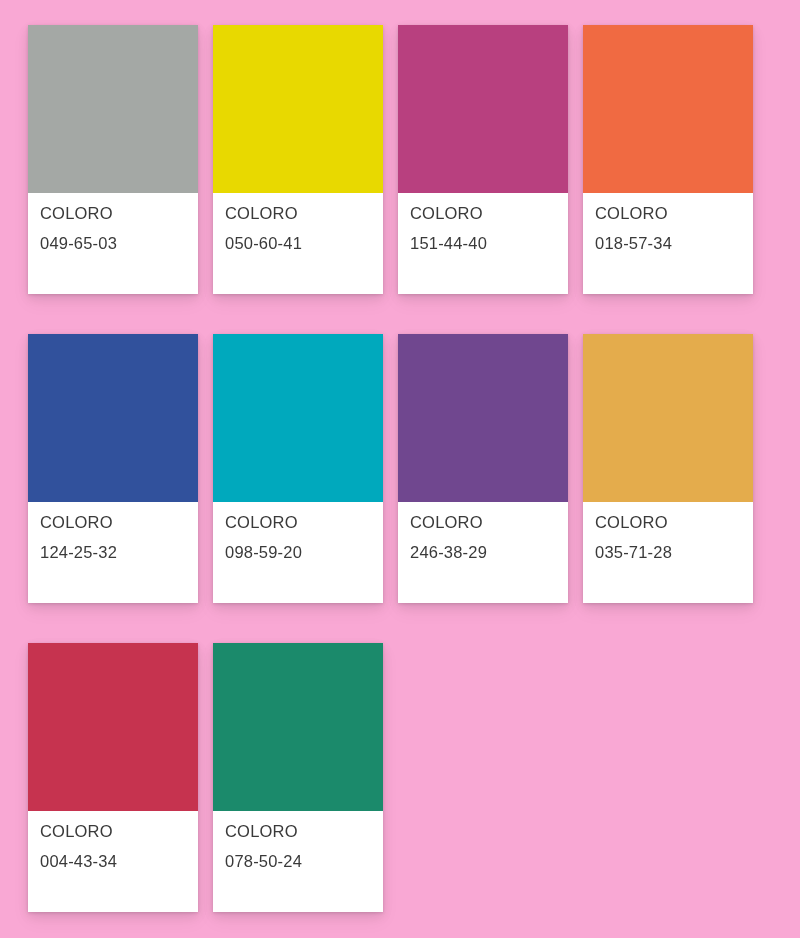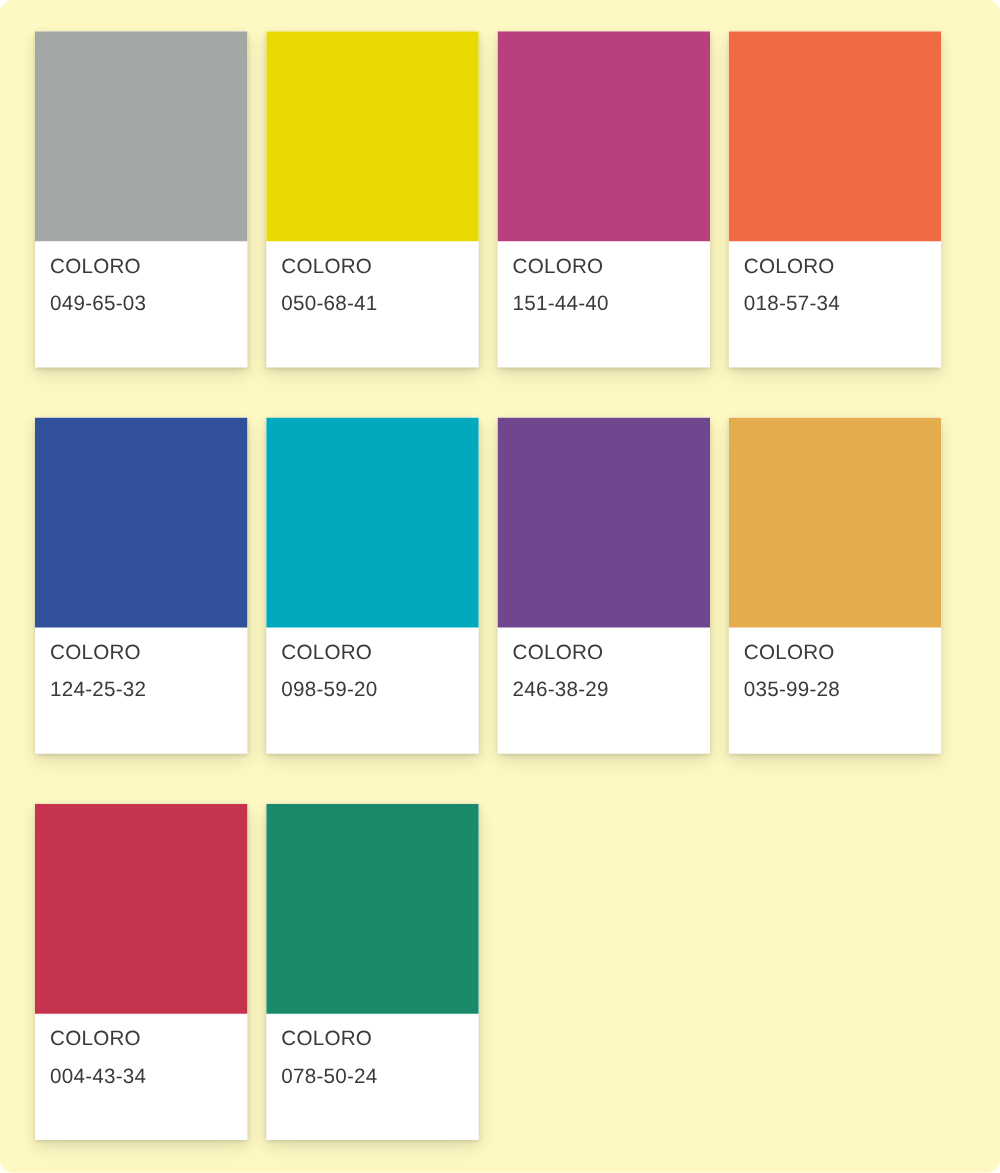--- a/index.html
+++ b/index.html
@@ -13,24 +13,23 @@
     height: 938px;
     font-family: "Liberation Sans", sans-serif;
     -webkit-font-smoothing: antialiased;
     overflow: hidden;
   }
 
   .palette-board {
     position: relative;
     width: 800px;
     height: 938px;
-    background: #fef9c3;
+    background: #f9a8d4;
     box-sizing: border-box;
     padding: 25px 0 0 28px;
-    border-radius: 10px;
   }
 
   .swatch-grid {
     display: grid;
     grid-template-columns: repeat(4, 170px);
     column-gap: 15px;
     row-gap: 40px;
     width: 725px;
   }
 
@@ -86,21 +85,21 @@
         <div class="swatch-color" style="background-color: rgb(164, 168, 165);"></div>
         <div class="swatch-caption">
           <span class="swatch-brand">COLORO</span>
           <span class="swatch-code">049-65-03</span>
         </div>
       </div>
       <div class="swatch-card">
         <div class="swatch-color" style="background-color: rgb(232, 217, 0);"></div>
         <div class="swatch-caption">
           <span class="swatch-brand">COLORO</span>
-          <span class="swatch-code">050-68-41</span>
+          <span class="swatch-code">050-60-41</span>
         </div>
       </div>
       <div class="swatch-card">
         <div class="swatch-color" style="background-color: rgb(184, 64, 127);"></div>
         <div class="swatch-caption">
           <span class="swatch-brand">COLORO</span>
           <span class="swatch-code">151-44-40</span>
         </div>
       </div>
       <div class="swatch-card">
@@ -128,21 +127,21 @@
         <div class="swatch-color" style="background-color: rgb(112, 71, 143);"></div>
         <div class="swatch-caption">
           <span class="swatch-brand">COLORO</span>
           <span class="swatch-code">246-38-29</span>
         </div>
       </div>
       <div class="swatch-card">
         <div class="swatch-color" style="background-color: rgb(228, 172, 76);"></div>
         <div class="swatch-caption">
           <span class="swatch-brand">COLORO</span>
-          <span class="swatch-code">035-99-28</span>
+          <span class="swatch-code">035-71-28</span>
         </div>
       </div>
       <div class="swatch-card">
         <div class="swatch-color" style="background-color: rgb(198, 51, 79);"></div>
         <div class="swatch-caption">
           <span class="swatch-brand">COLORO</span>
           <span class="swatch-code">004-43-34</span>
         </div>
       </div>
       <div class="swatch-card">

